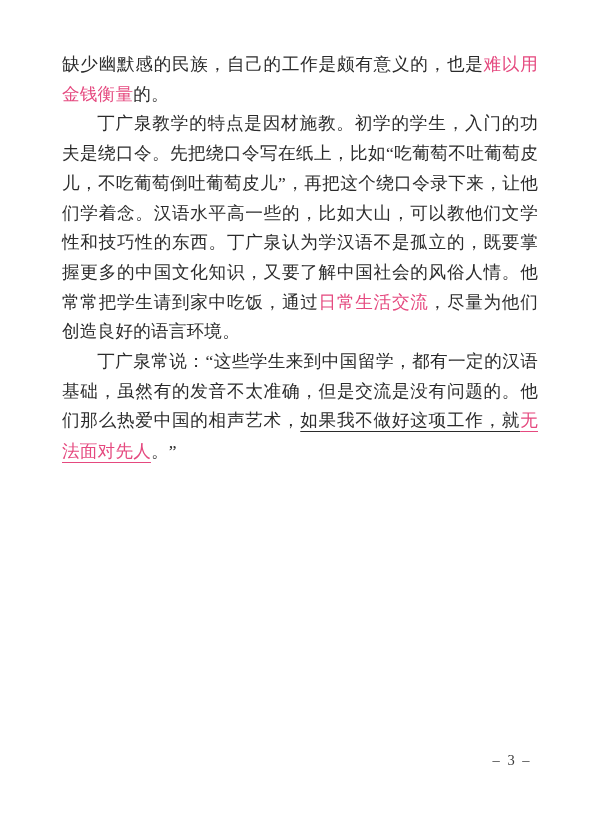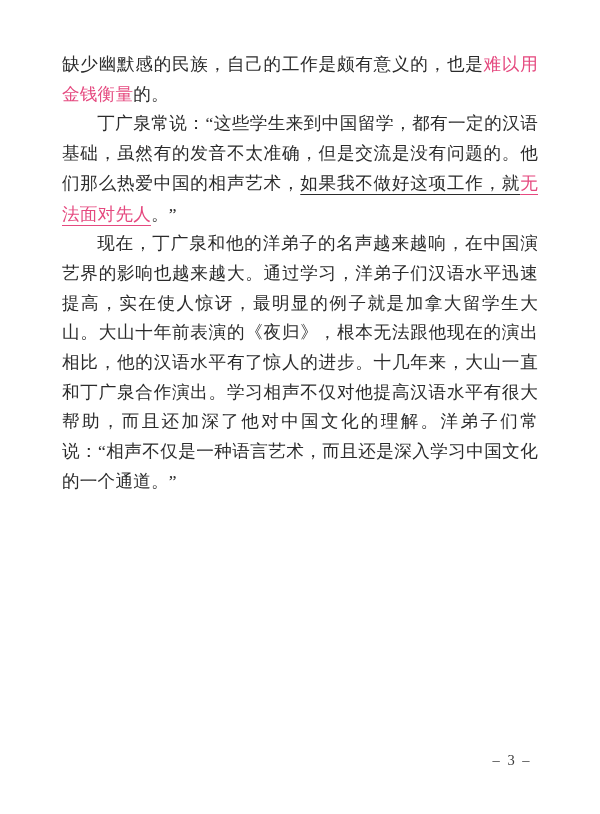--- a/index.html
+++ b/index.html
@@ -65,17 +65,17 @@
     color: #3a3a3a;
     font-family: "Liberation Serif", "DejaVu Serif", serif;
   }
 </style>
 </head>
 <body>
 
 <div class="page">
   <div class="body-text">
       <p class=""><span class="run-normal">缺少幽默感的民族，自己的工作是颇有意义的，也是</span><span class="run-accent">难以用金钱衡量</span><span class="run-normal">的。</span></p>
+      <p class="indent"><span class="run-normal">丁广泉教学的特点是因材施教。初学的学生，入门的功夫是绕口令。先把绕口令写在纸上，比如“吃葡萄不吐葡萄皮儿，不吃葡萄倒吐葡萄皮儿”，再把这个绕口令录下来，让他们学着念。汉语水平高一些的，比如大山，可以教他们文学性和技巧性的东西。丁广泉认为学汉语不是孤立的，既要掌握更多的中国文化知识，又要了解中国社会的风俗人情。他常常把学生请到家中吃饭，通过</span><span class="run-accent">日常生活交流</span><span class="run-normal">，尽量为他们创造良好的语言环境。</span></p>
       <p class="indent"><span class="run-normal">丁广泉常说：“这些学生来到中国留学，都有一定的汉语基础，虽然有的发音不太准确，但是交流是没有问题的。他们那么热爱中国的相声艺术，</span><span class="run-underline">如果我不做好这项工作，就</span><span class="run-accent-underline">无法面对先人</span><span class="run-normal">。”</span></p>
-      <p class="indent"><span class="run-normal">现在，丁广泉和他的洋弟子的名声越来越响，在中国演艺界的影响也越来越大。通过学习，洋弟子们汉语水平迅速提高，实在使人惊讶，最明显的例子就是加拿大留学生大山。大山十年前表演的《夜归》，根本无法跟他现在的演出相比，他的汉语水平有了惊人的进步。十几年来，大山一直和丁广泉合作演出。学习相声不仅对他提高汉语水平有很大帮助，而且还加深了他对中国文化的理解。洋弟子们常说：“相声不仅是一种语言艺术，而且还是深入学习中国文化的一个通道。”</span></p>
     </div>
   <div class="page-number">– 3 –</div>
 </div>
 
 </body></html>

